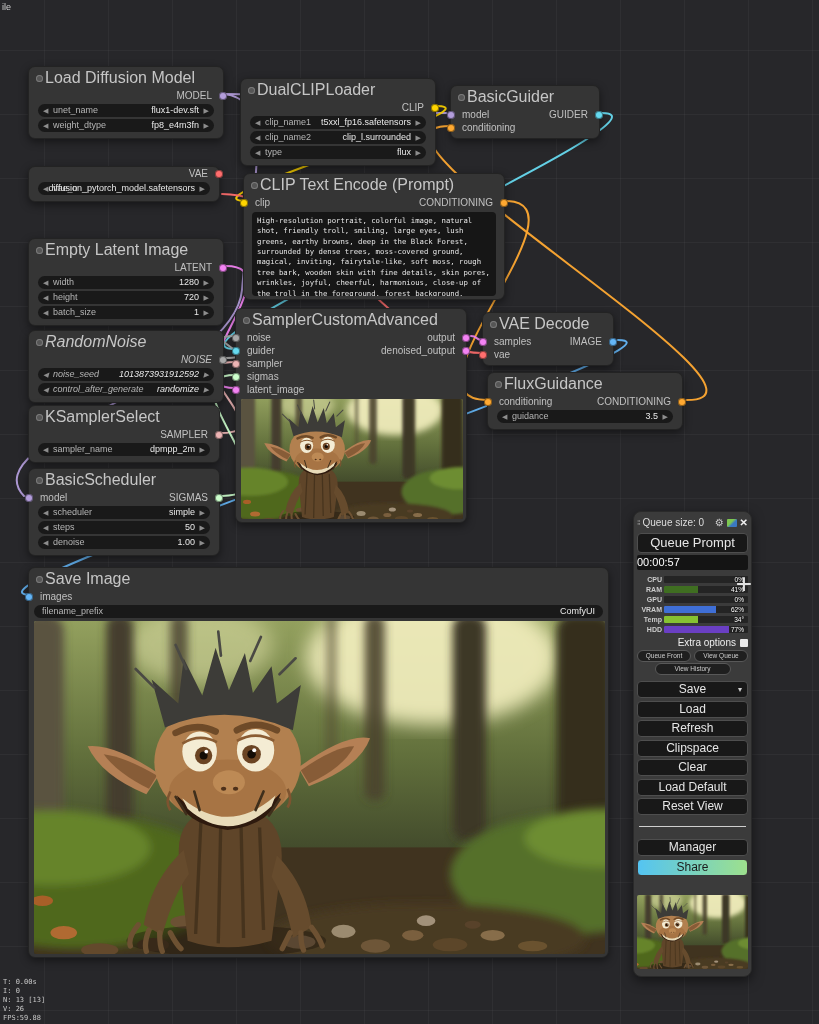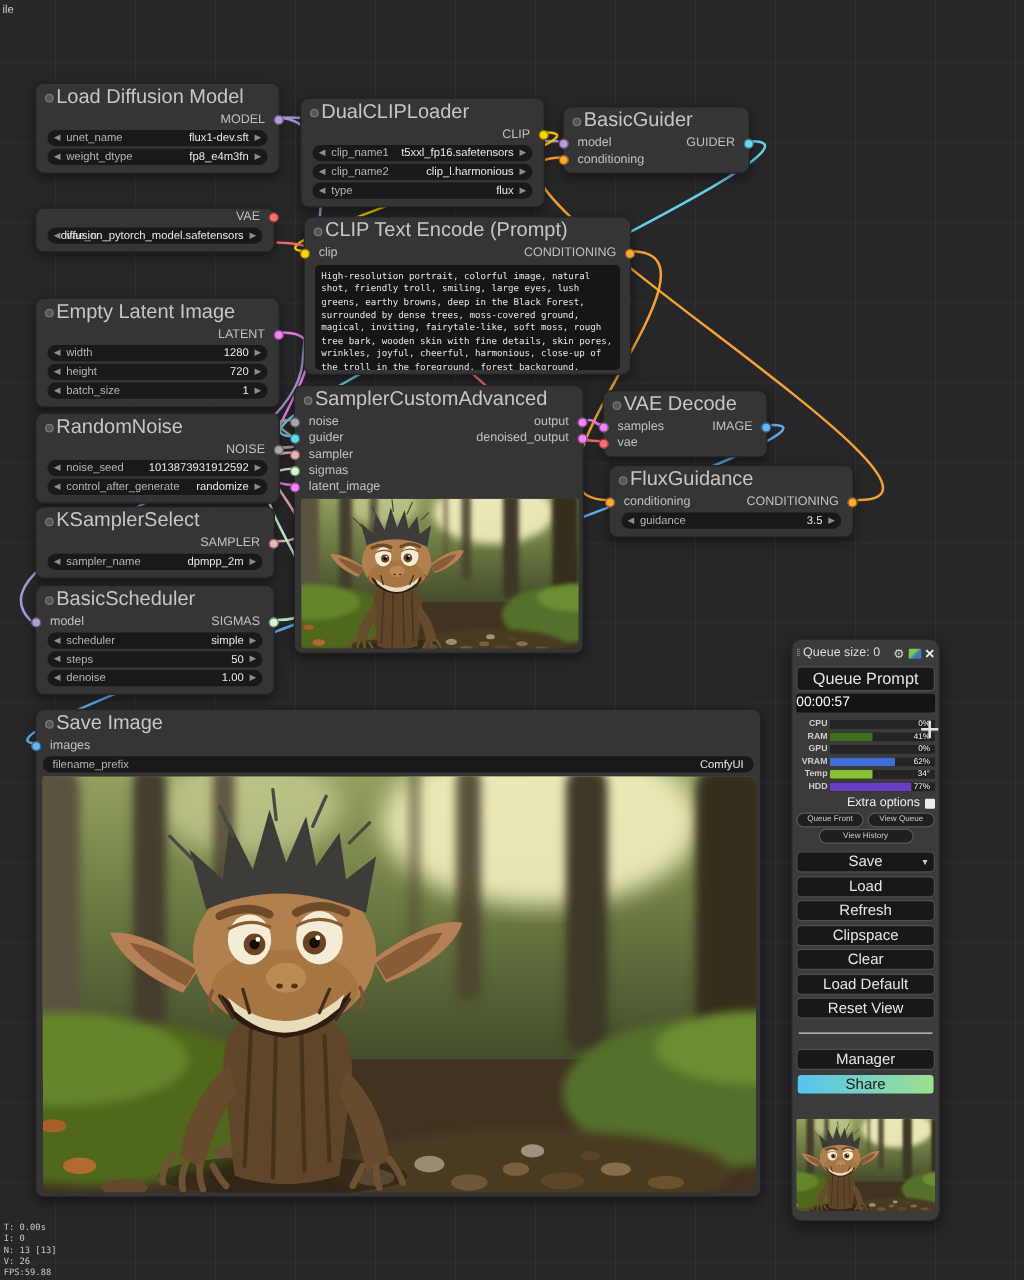--- a/index.html
+++ b/index.html
@@ -221,21 +221,21 @@
     </div>
   <div class="widget">
       <span class="arr l">◀</span>
       <span class="wlabel">clip_name1</span>
       <span class="wvalue">t5xxl_fp16.safetensors</span>
       <span class="arr r">▶</span>
     </div>
   <div class="widget">
       <span class="arr l">◀</span>
       <span class="wlabel">clip_name2</span>
-      <span class="wvalue">clip_l.harmonious</span>
+      <span class="wvalue">clip_l.surrounded</span>
       <span class="arr r">▶</span>
     </div>
   <div class="widget">
       <span class="arr l">◀</span>
       <span class="wlabel">type</span>
       <span class="wvalue">flux</span>
       <span class="arr r">▶</span>
     </div>
   <div style="height:4px"></div>
 </div>
@@ -346,21 +346,21 @@
       <span class="sout">IMAGE</span>
       <span class="sdot r" style="background: rgb(100, 181, 246);"></span>
     </div>
   <div class="srow">
       <span class="sdot l" style="background: rgb(255, 110, 110);"></span>
       <span class="sin">vae</span>
     </div>
   <div style="height:4px"></div>
 </div>
 
-<div class="node" style="left:28px;top:330px;width:196px;">
+<div class="node" style="left:28px;top:330px;width:196px;font-style:italic;">
   <div class="ntitle"><span class="ndot"></span><span>RandomNoise</span></div>
   <div class="srow">
       <span class="sout">NOISE</span>
       <span class="sdot r" style="background: rgb(168, 168, 168);"></span>
     </div>
   <div class="widget">
       <span class="arr l">◀</span>
       <span class="wlabel">noise_seed</span>
       <span class="wvalue">1013873931912592</span>
       <span class="arr r">▶</span>

